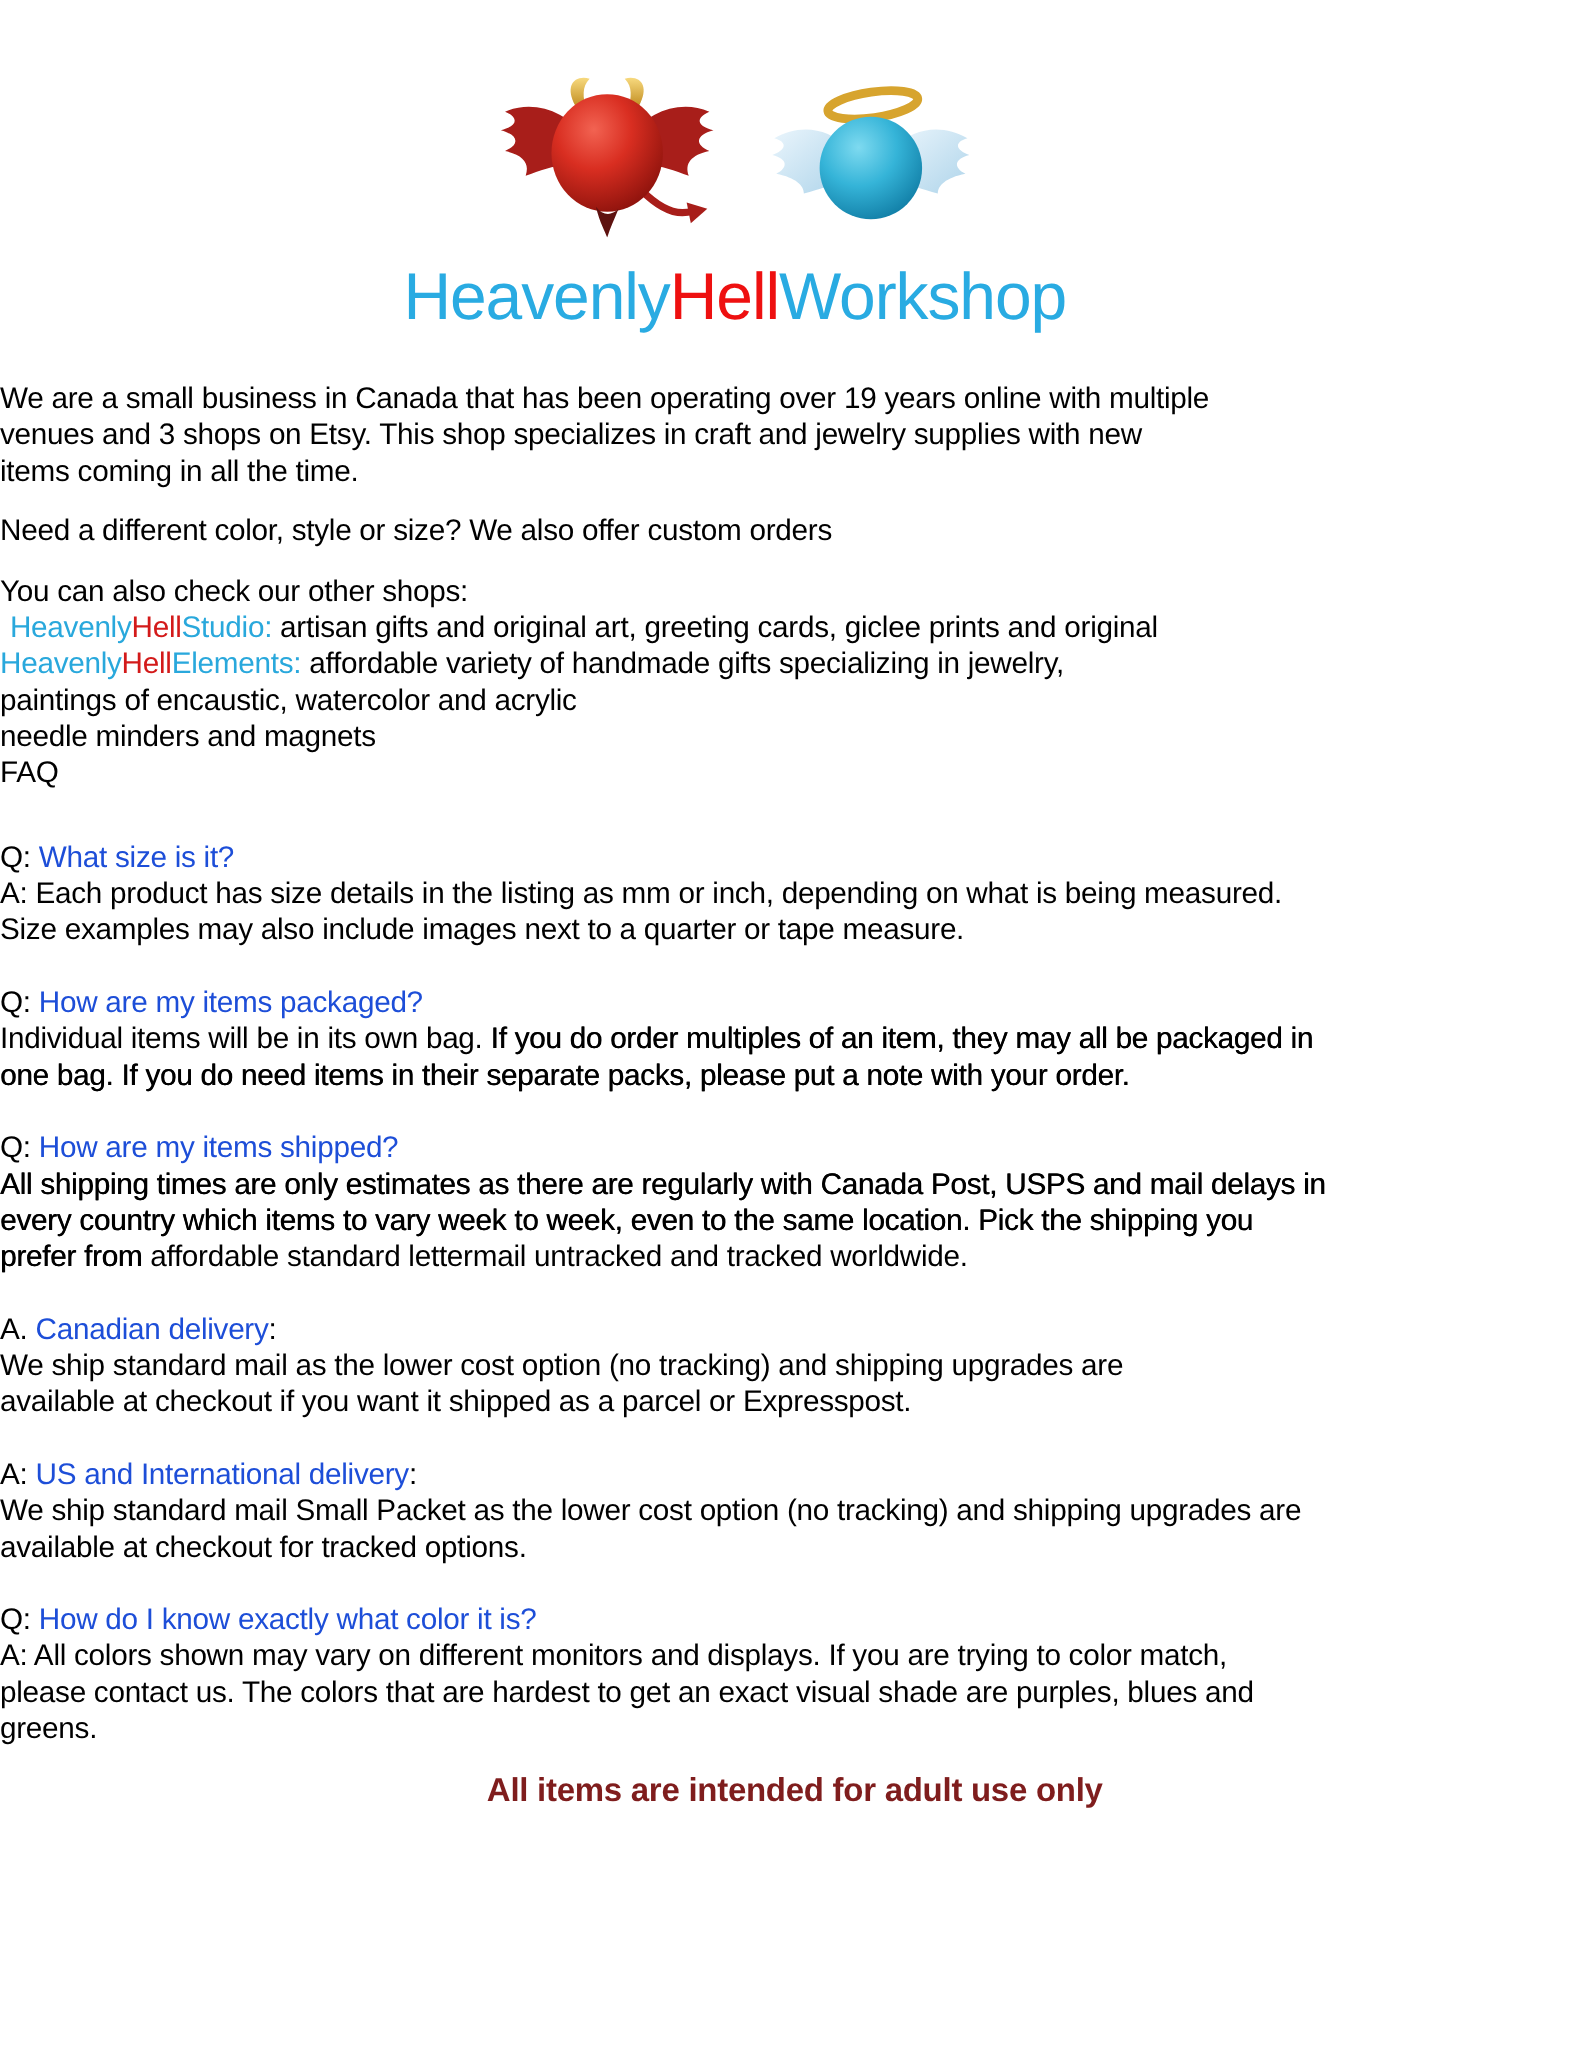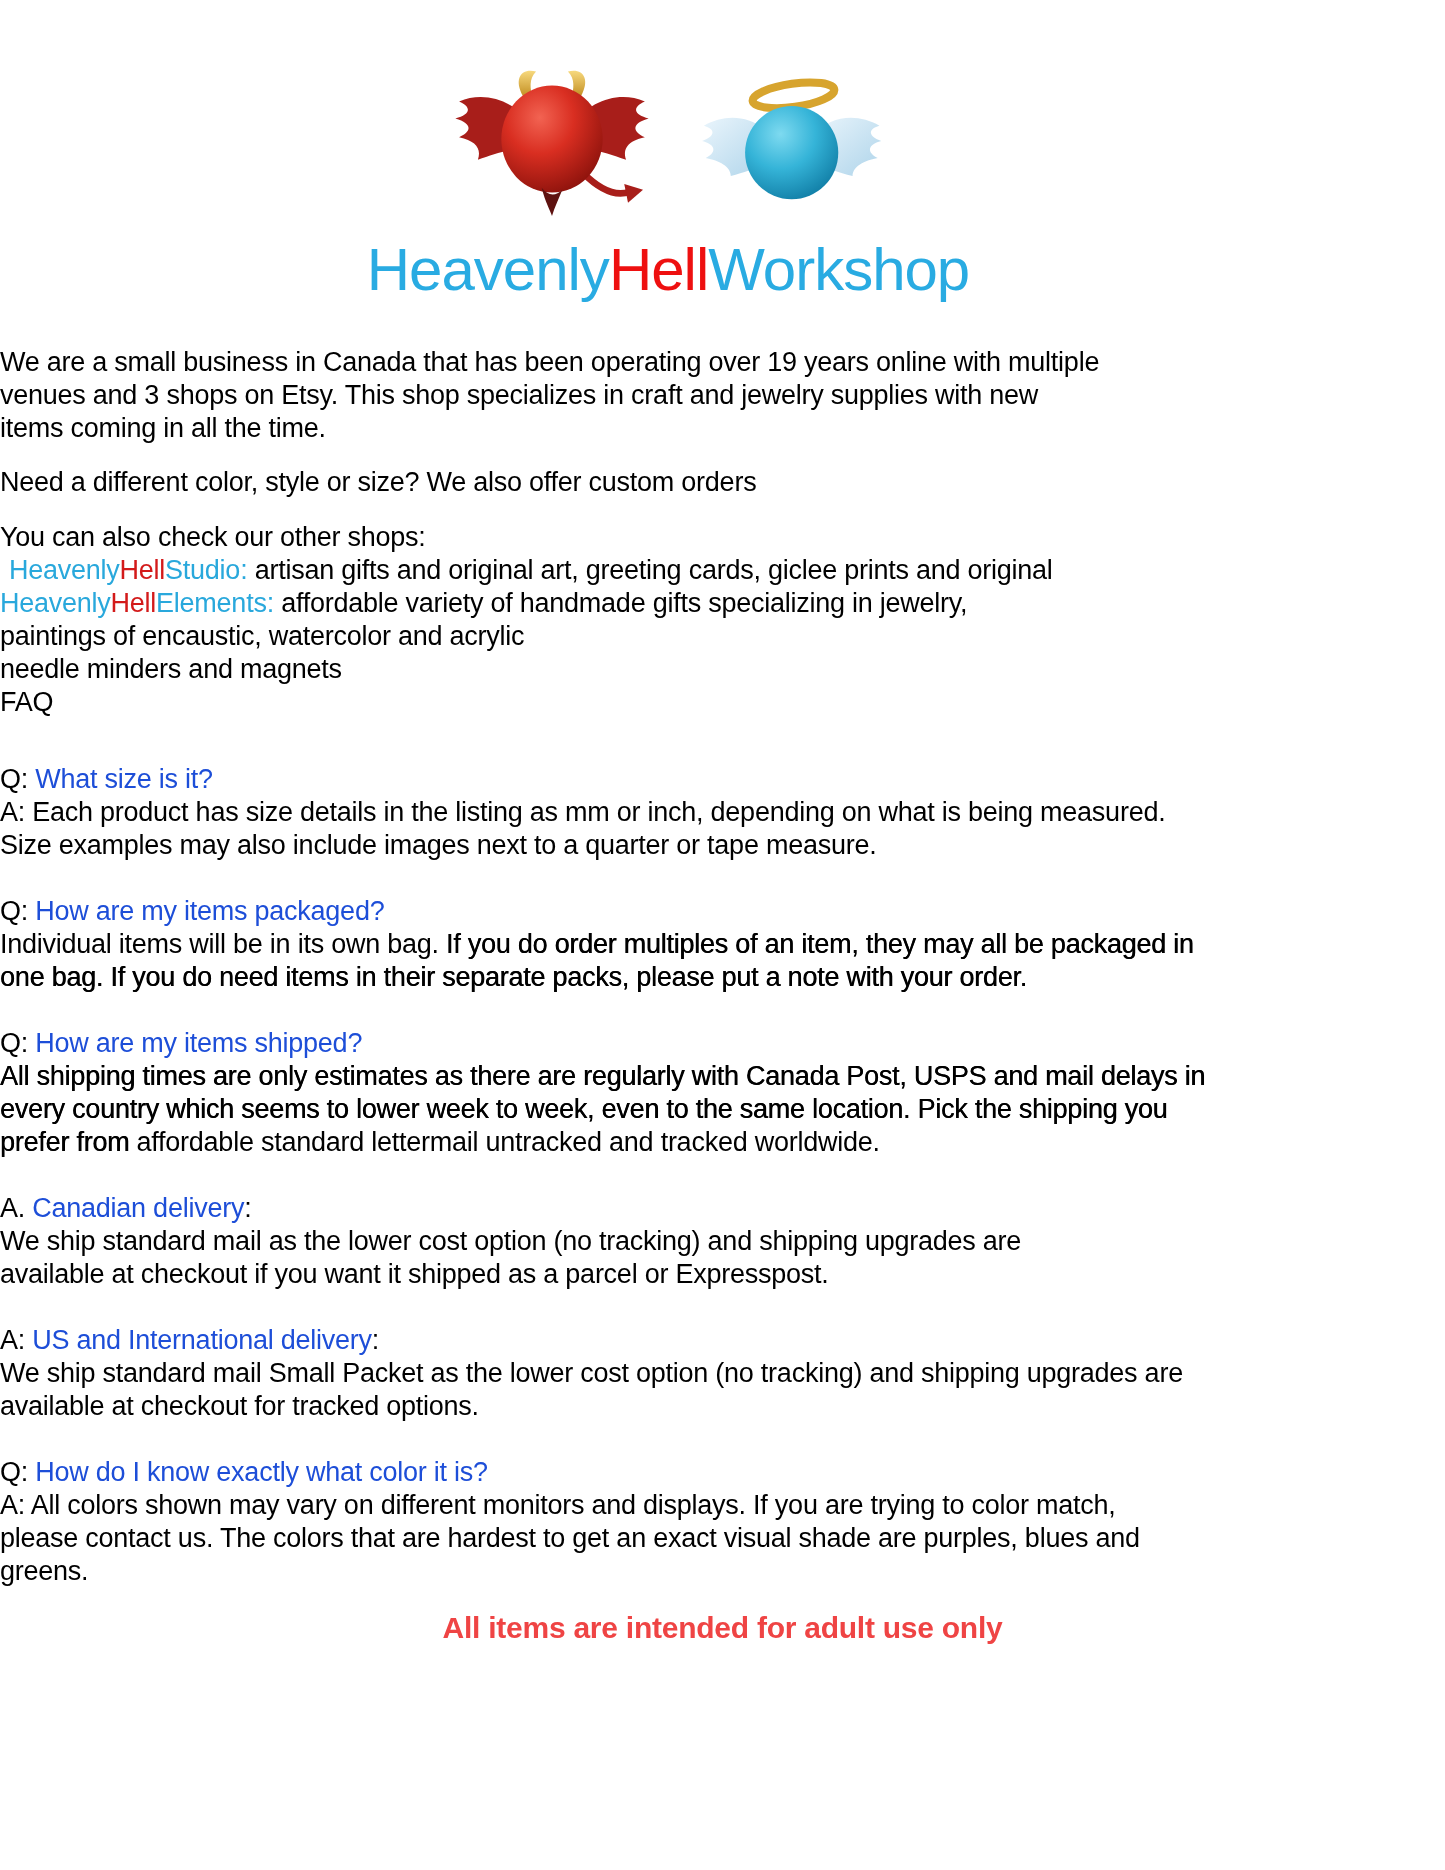--- a/index.html
+++ b/index.html
@@ -46,21 +46,21 @@
   .link-blue { color:#29a8dc; }
   .link-red  { color:#d31a1a; }
   .sb { text-shadow:0.35px 0 0 currentColor; } 
 
   .footer-notice {
     margin-top:22px;
     width:1445px;
     text-align:center;
     font-size:30px; line-height:36px; letter-spacing:-0.25px;
     font-weight:700;
-    color:#ef4444;
+    color:#7f1d1d;
     white-space:nowrap;
   }
 </style>
 </head>
 <body>
 
 <div class="page">
 
   <div class="logo-row">
     <svg width="216" height="152" viewBox="0 0 230 162" aria-hidden="true">
@@ -145,21 +145,21 @@
 
     <p class="qa">
       <span class="ln"><span>Q: </span><span class="q-red">How are my items packaged?</span></span>
       <span class="ln"><span>Individual items will be in its own bag. </span><span class="sb">If you do order multiples of an item, they may all be packaged in</span></span>
       <span class="ln sb">one bag. If you do need items in their separate packs, please put a note with your order.</span>
     </p>
 
     <p class="qa">
       <span class="ln"><span>Q: </span><span class="q-red">How are my items shipped?</span></span>
       <span class="ln sb">All shipping times are only estimates as there are regularly with Canada Post, USPS and mail delays in</span>
-      <span class="ln sb">every country which seems to lower week to week, even to the same location. Pick the shipping you</span>
+      <span class="ln sb">every country which items to vary week to week, even to the same location. Pick the shipping you</span>
       <span class="ln"><span class="sb">prefer from</span><span> affordable standard lettermail untracked and tracked worldwide.</span></span>
     </p>
 
     <p class="qa">
       <span class="ln"><span>A. </span><span class="q-red">Canadian delivery</span><span>:</span></span>
       <span class="ln">We ship standard mail as the lower cost option (no tracking) and shipping upgrades are</span>
       <span class="ln">available at checkout if you want it shipped as a parcel or Expresspost.</span>
     </p>
 
     <p class="qa">

